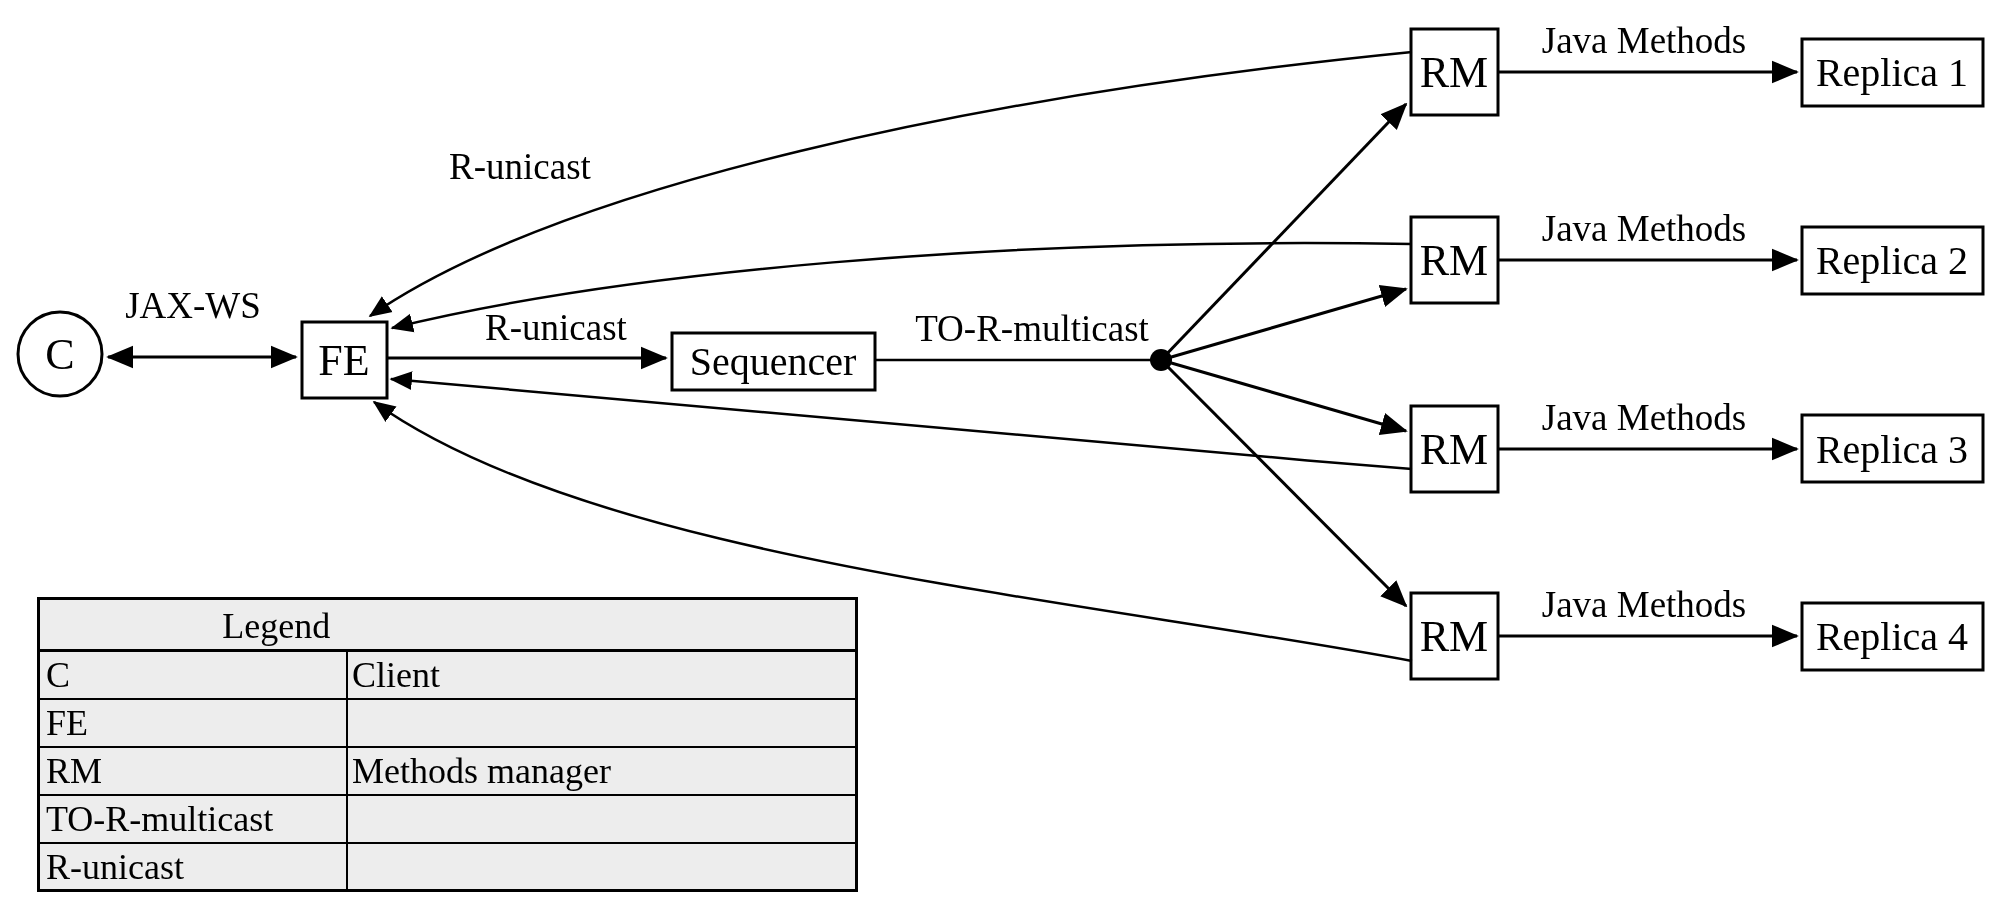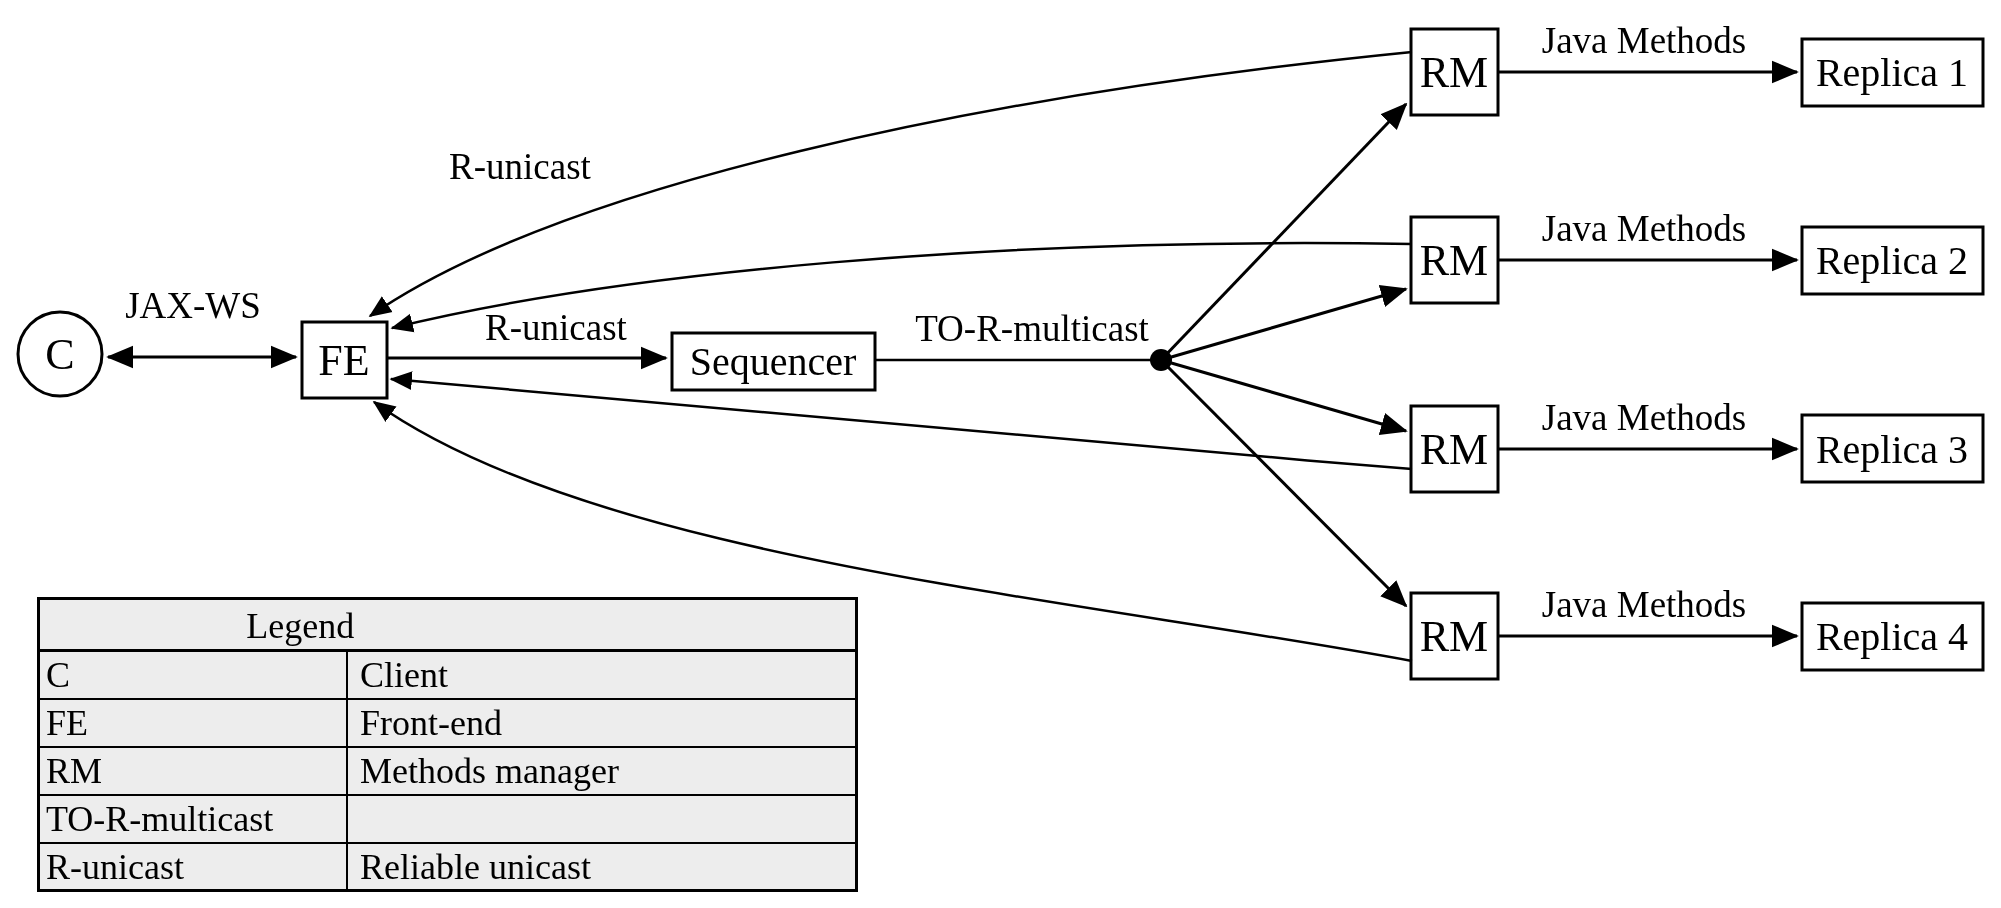--- a/index.html
+++ b/index.html
@@ -29,36 +29,36 @@
     background:#ededed;
     font-size:36px;
   }
   #legend .hdr{
     height:52px;line-height:52px;
     border-bottom:3px solid #000;
     box-sizing:border-box;
     display:flex;
   }
   #legend .hdr .hdr-inner{
-    width:58%;text-align:center;padding-left:24px;
+    width:58%;text-align:center;
   }
   #legend .lrow{
     display:flex;height:48px;line-height:46px;
     border-bottom:2px solid #000;
     box-sizing:border-box;
   }
   #legend .lrow:last-child{border-bottom:none;}
   #legend .term{
     width:308px;box-sizing:border-box;
     border-right:2px solid #000;
     padding-left:6px;
     overflow:hidden;white-space:nowrap;
   }
   #legend .def{
-    flex:1;padding-left:12px;
+    flex:1;padding-left:4px;
     overflow:hidden;white-space:nowrap;
   }
 </style>
 </head>
 <body>
 
 <div id="stage">
 
   <svg id="diagram-svg" width="2001" height="908" viewBox="0 0 2001 908">
     <defs>
@@ -128,28 +128,26 @@
   <div id="legend">
     <div class="hdr">
       <div class="hdr-inner">Legend</div>
     </div>
     <div class="lrow">
       <div class="term">C</div>
       <div class="def">Client</div>
     </div>
     <div class="lrow">
       <div class="term">FE</div>
-      <div class="def">Front-end</div>
     </div>
     <div class="lrow">
       <div class="term">RM</div>
       <div class="def">Methods manager</div>
     </div>
     <div class="lrow">
       <div class="term">TO-R-multicast</div>
     </div>
     <div class="lrow">
       <div class="term">R-unicast</div>
-      <div class="def">Reliable unicast</div>
     </div>
   </div>
 
 </div>
 
 </body></html>

